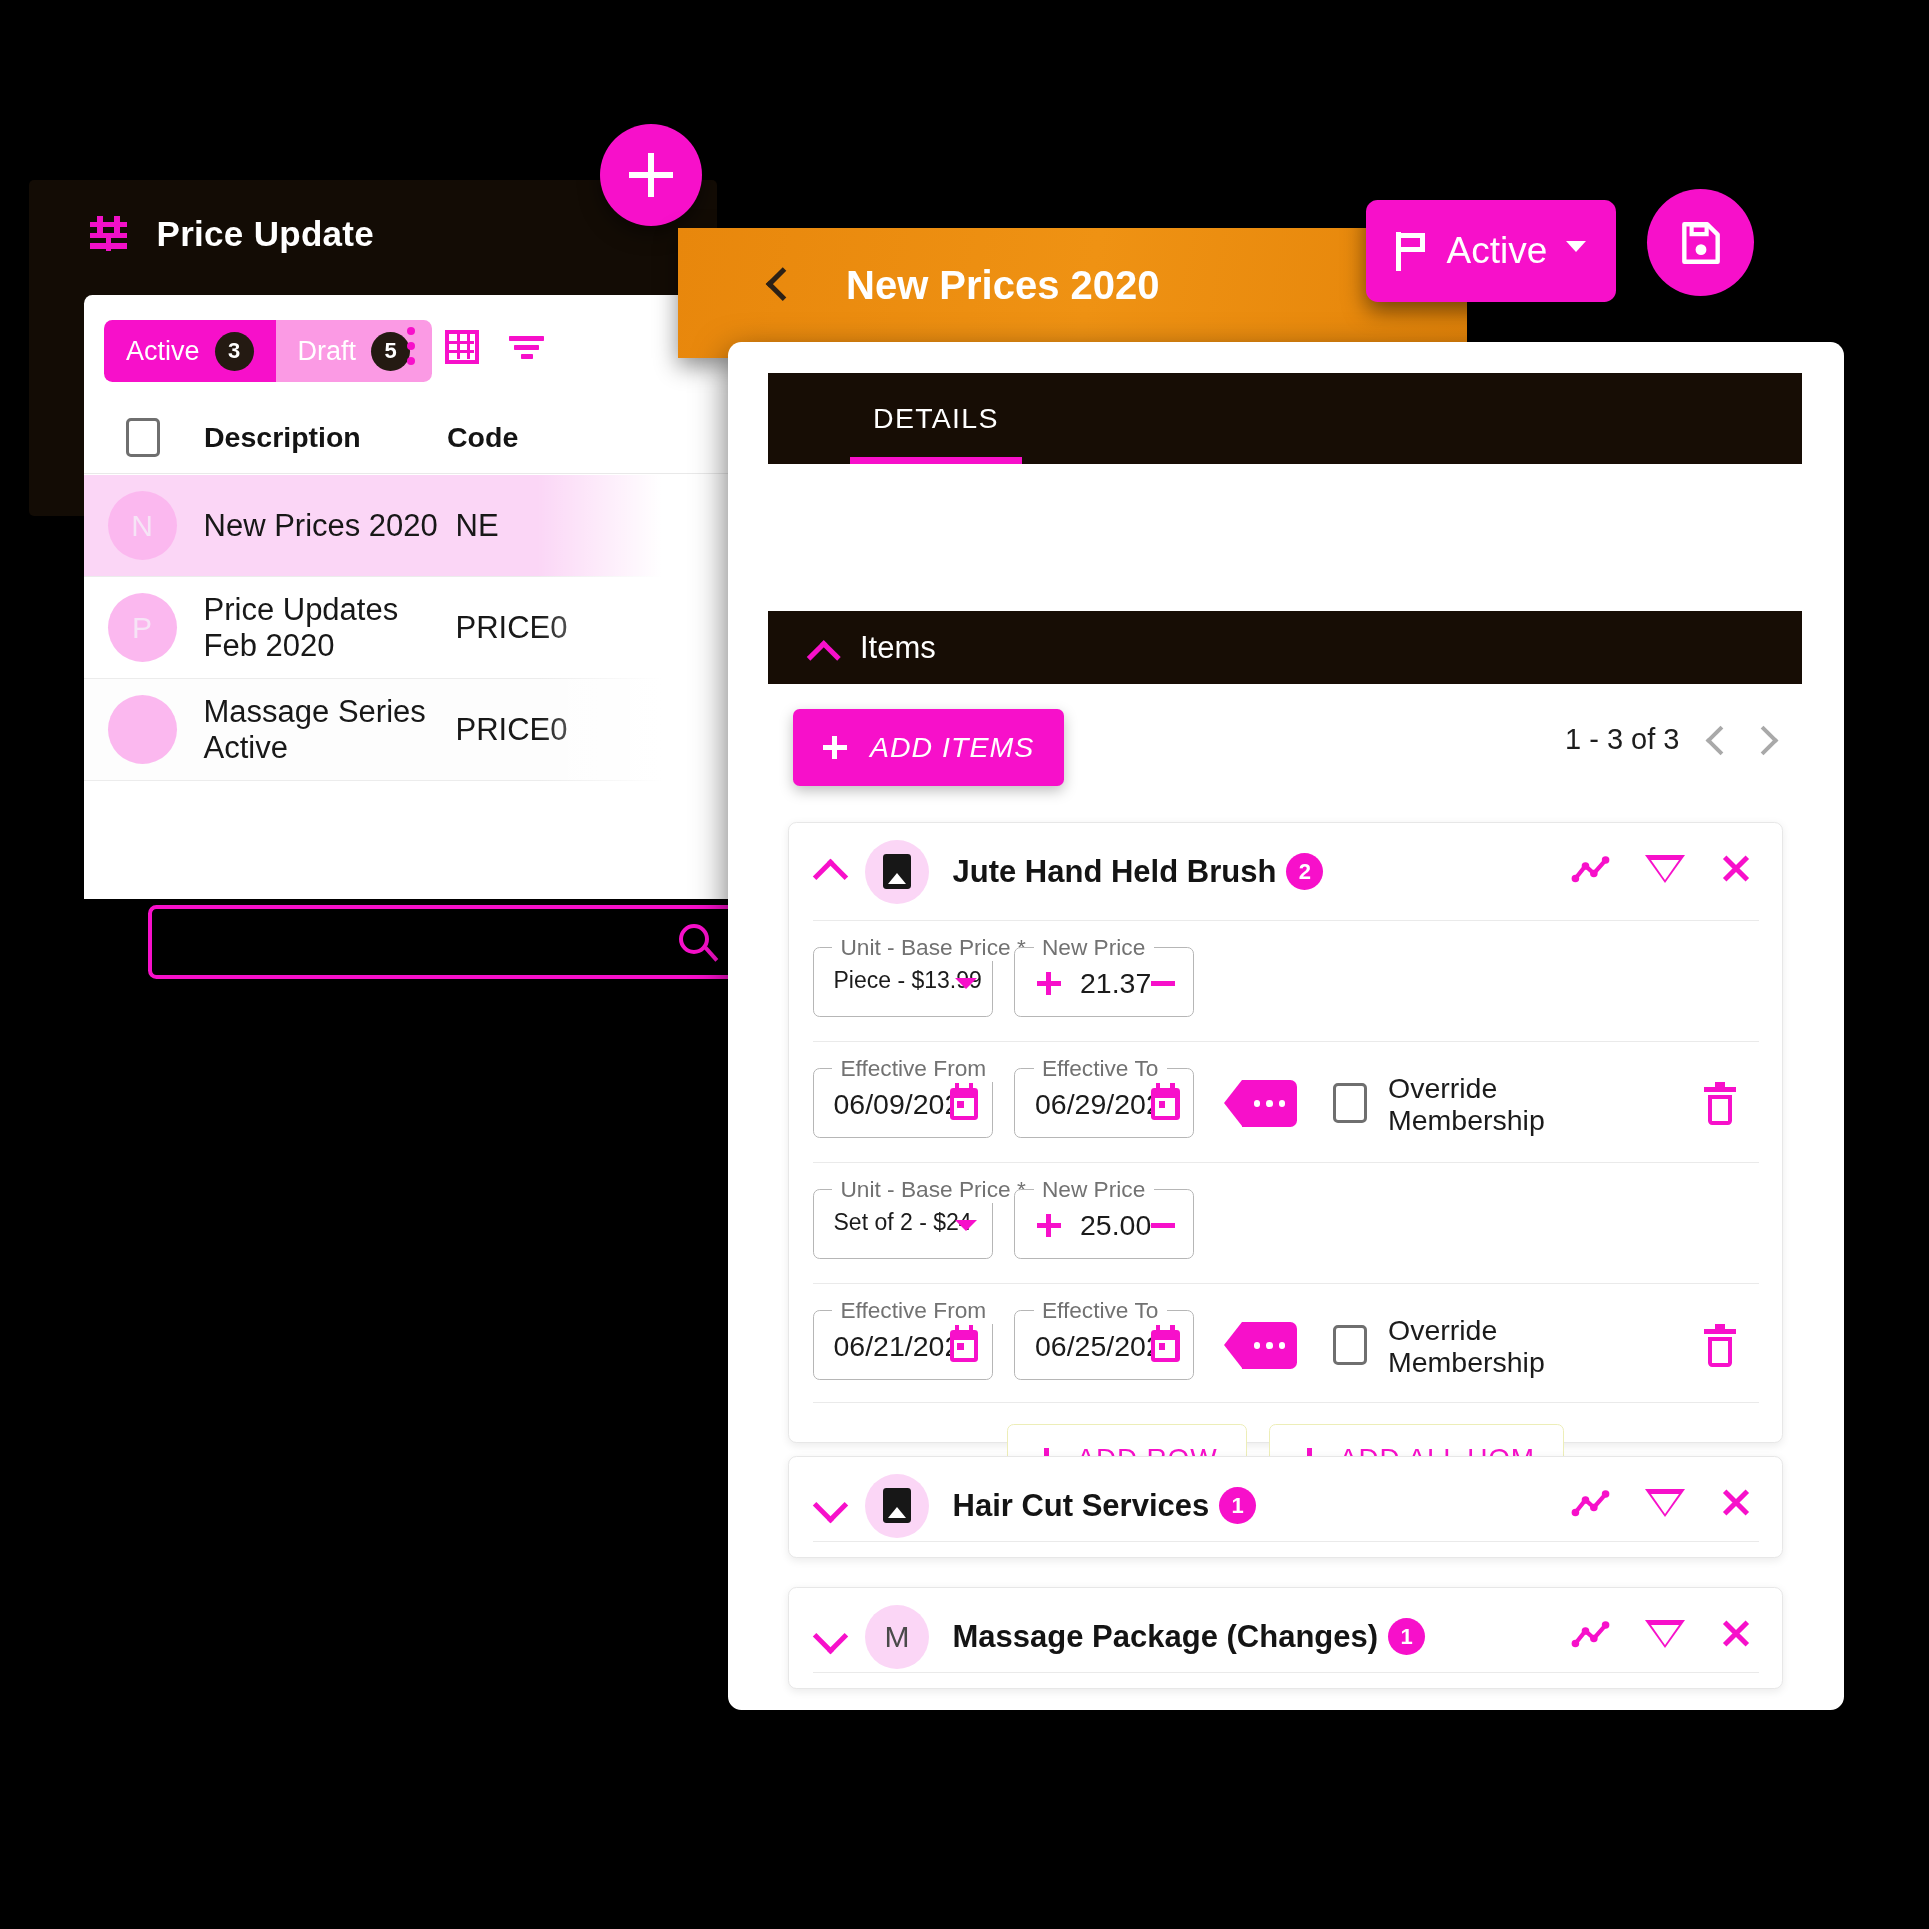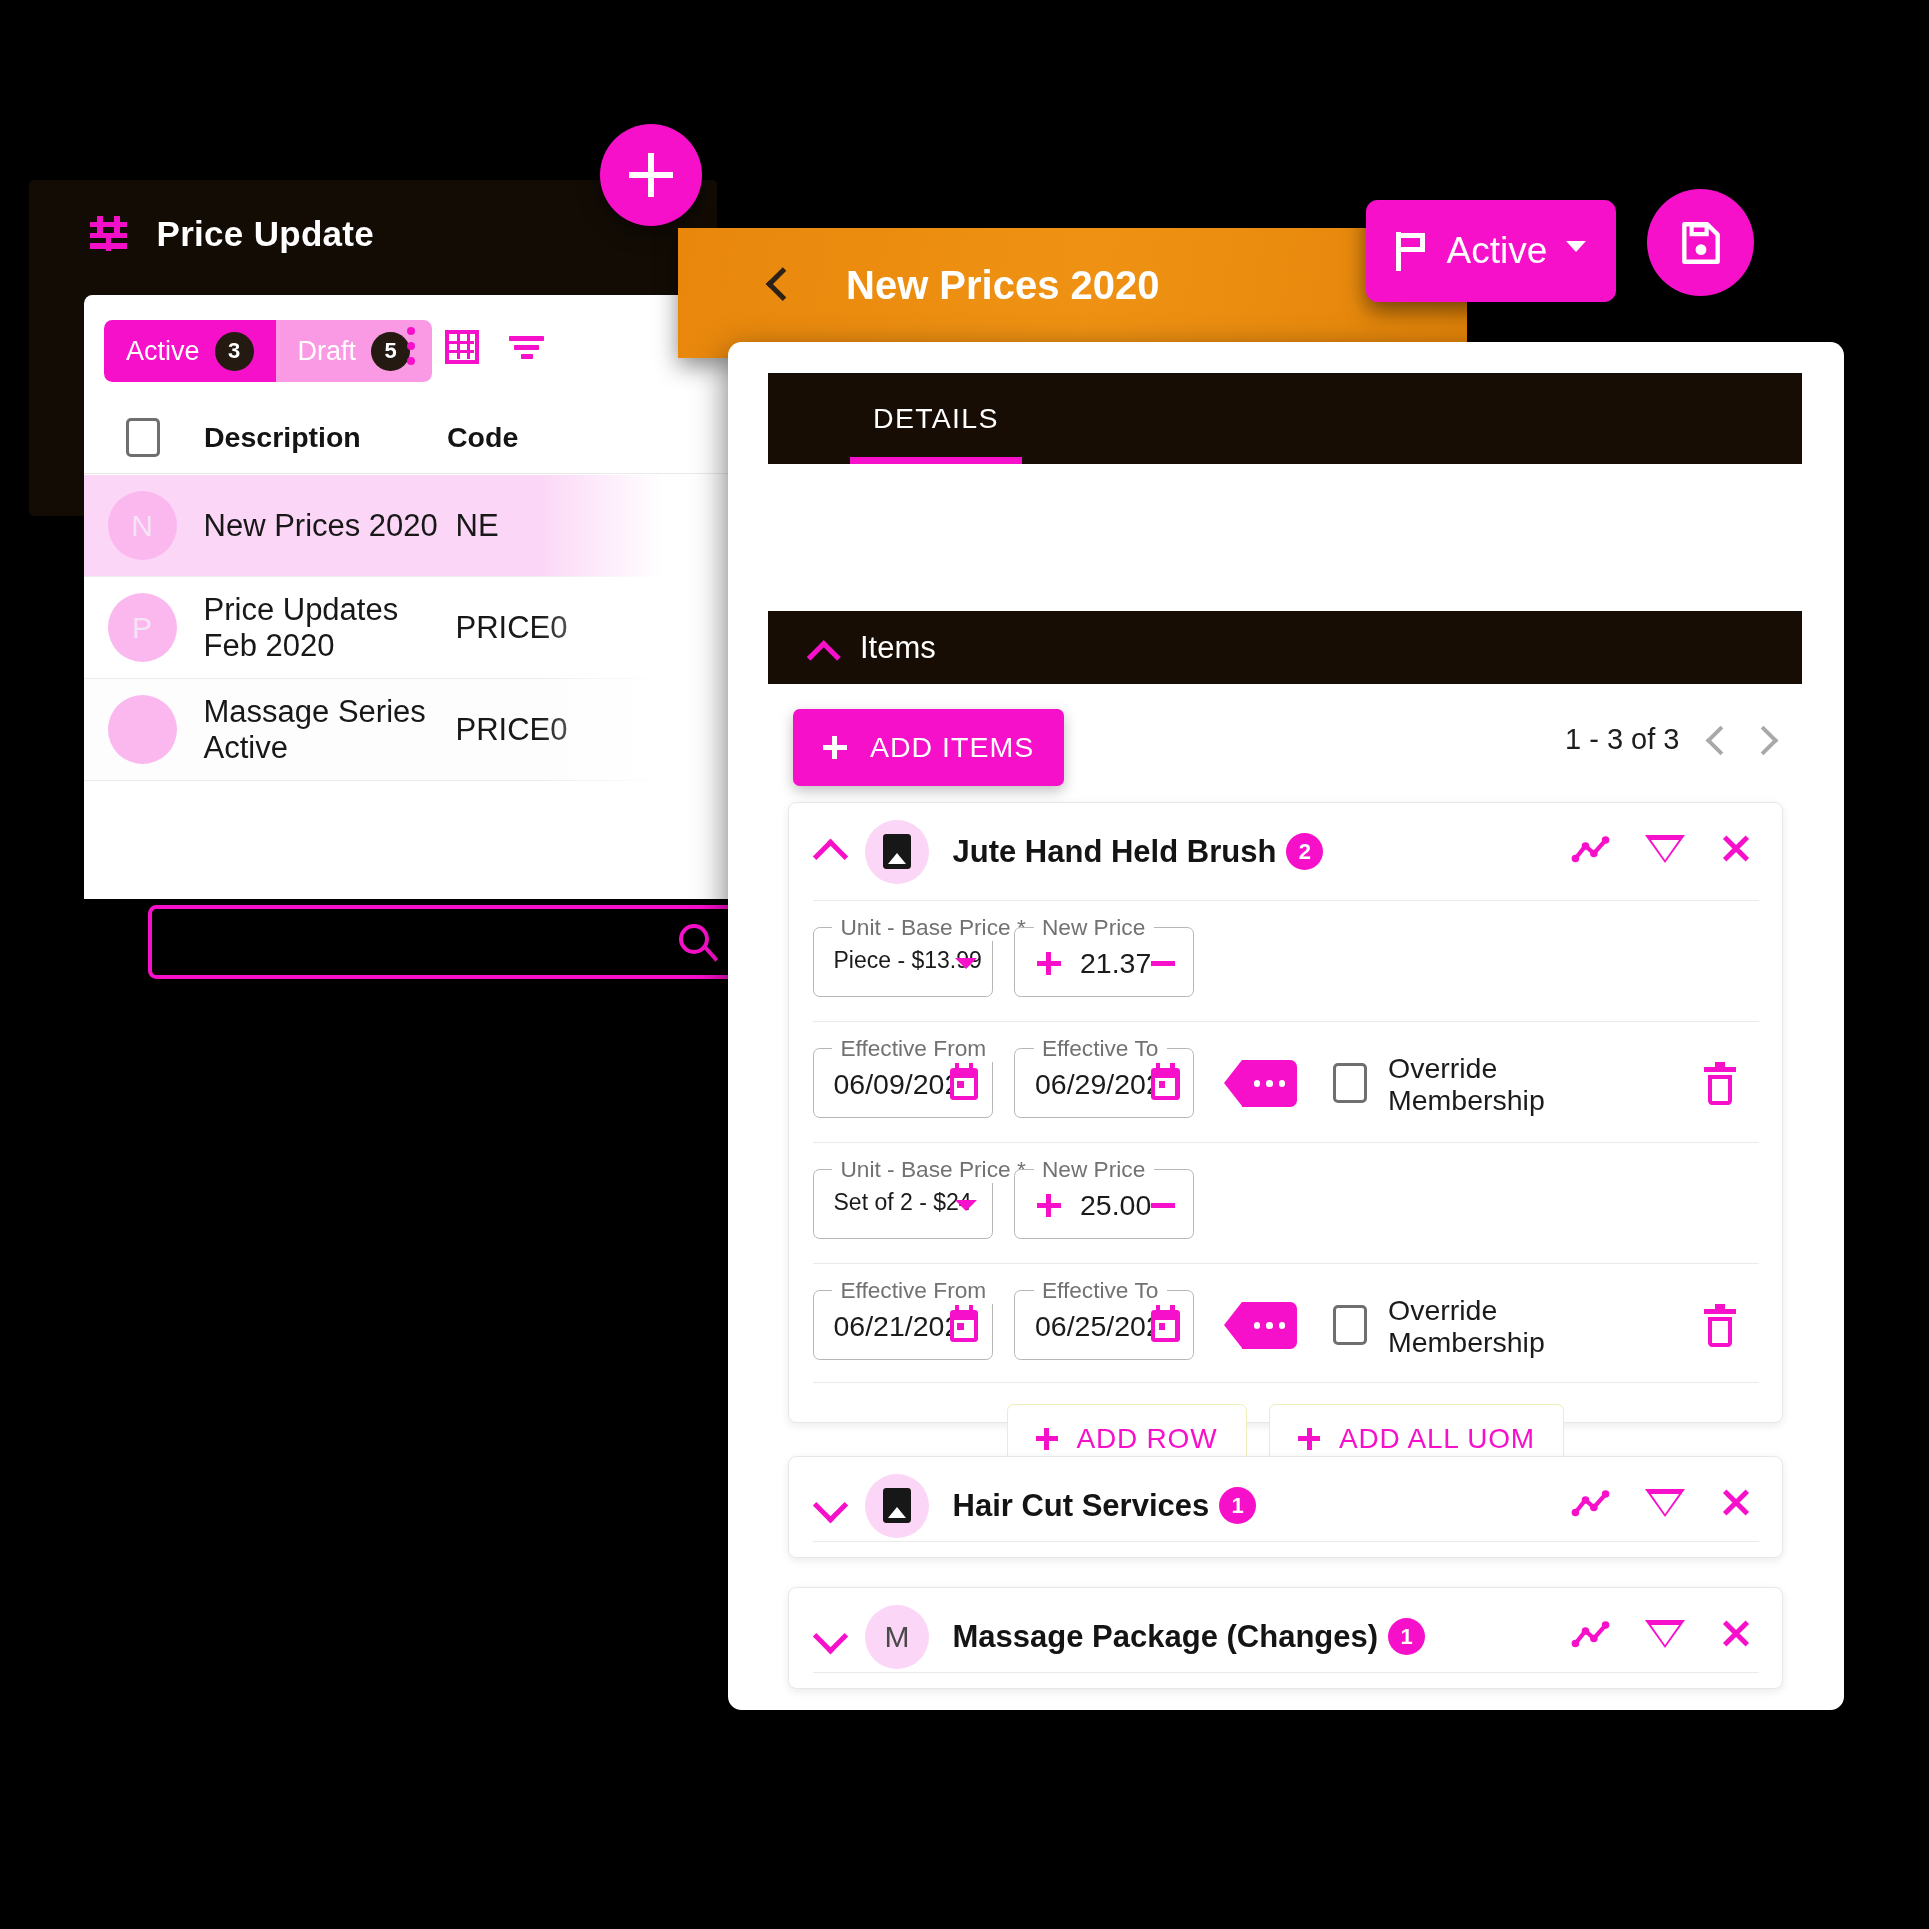--- a/index.html
+++ b/index.html
@@ -156,37 +156,37 @@
                background: #170d05; display: flex; align-items: center; }
   .chev-up { width: 28.5px; height: 17px; position: relative; margin-left: 40px; }
   .chev-up:before { content:""; position: absolute; left: 4.2px; top: 5px; width: 18.5px; height: 18.5px;
                     border-left: 5px solid #f710ca; border-top: 5px solid #f710ca; transform: rotate(45deg); }
   .items-bar .txt { color: #fff; font-size: 31px; margin-left: 23.5px; }
 
   .items-body { position: absolute; left: 40px; top: 342px; width: 1034px; height: 990px; background: #fff;
                 border-radius: 0 0 11.7px 11.7px; }
   .add-items-btn { position: absolute; left: 25px; top: 25px; height: 77px; padding: 0 30px;
                    background: #f710ca; border-radius: 6.7px; display: flex; align-items: center; gap: 23.5px;
-                   color: #fff; font-size: 28.5px; letter-spacing: 1px; box-shadow: 0 5px 13.4px rgba(0,0,0,.25); }
+                   color: #fff; font-size: 28.5px; letter-spacing: 1px; box-shadow: 0 5px 13.4px rgba(0,0,0,.25); font-style: italic; }
   .plus-sm { position: relative; width: 23.5px; height: 23.5px; }
   .plus-sm:before { content:""; position: absolute; left: 0; top: 9.2px; width: 23.5px; height: 5px; background: #fff; }
   .plus-sm:after  { content:""; position: absolute; left: 9.2px; top: 0; width: 5px; height: 23.5px; background: #fff; }
 
   .pager { position: absolute; right: 28.5px; top: 39px; display: flex; align-items: center; gap: 28.5px; }
   .pager .ptxt { font-size: 29px; color: #1d1d1d; }
   .pchev { width: 18.5px; height: 28.5px; position: relative; }
   .pchev:before { content:""; position: absolute; left: 1.7px; top: 5px; width: 17px; height: 17px;
                   border-left: 4.2px solid #a9a9a9; border-top: 4.2px solid #a9a9a9; }
   .pchev.l:before { transform: rotate(-45deg); }
   .pchev.r:before { transform: rotate(135deg); left: -1.7px; }
 
   
   .item-card { position: absolute; left: 20px; width: 995px; background: #fff;
                border: 0.8px solid #e7e7e7; border-radius: 8.4px; box-shadow: 0 2.5px 8.4px rgba(0,0,0,.08); }
-  .card-expanded { top: 118px; height: 621px; }
+  .card-expanded { top: 138px; height: 621px; }
   .card-c1 { top: 772px; height: 102px; }
   .card-c2 { top: 903px; height: 102px; }
 
   .item-head { position: absolute; left: 0; top: 0; width: 100%; height: 97px; display: flex; align-items: center; }
   .ih-chev { width: 34px; margin-left: 23.5px; position: relative; height: 22px; }
   .ih-chev:before { content:""; position: absolute; left: 5.9px; top: 3.4px; width: 20px; height: 20px;
                     border-left: 5px solid #f710ca; border-top: 5px solid #f710ca; }
   .ih-chev.up:before { transform: rotate(45deg); }
   .ih-chev.dn:before { transform: rotate(-135deg); top: -1.7px; }
   .ih-av { width: 64px; height: 64px; border-radius: 50%; background: #fbd6f6; margin-left: 18.5px;

